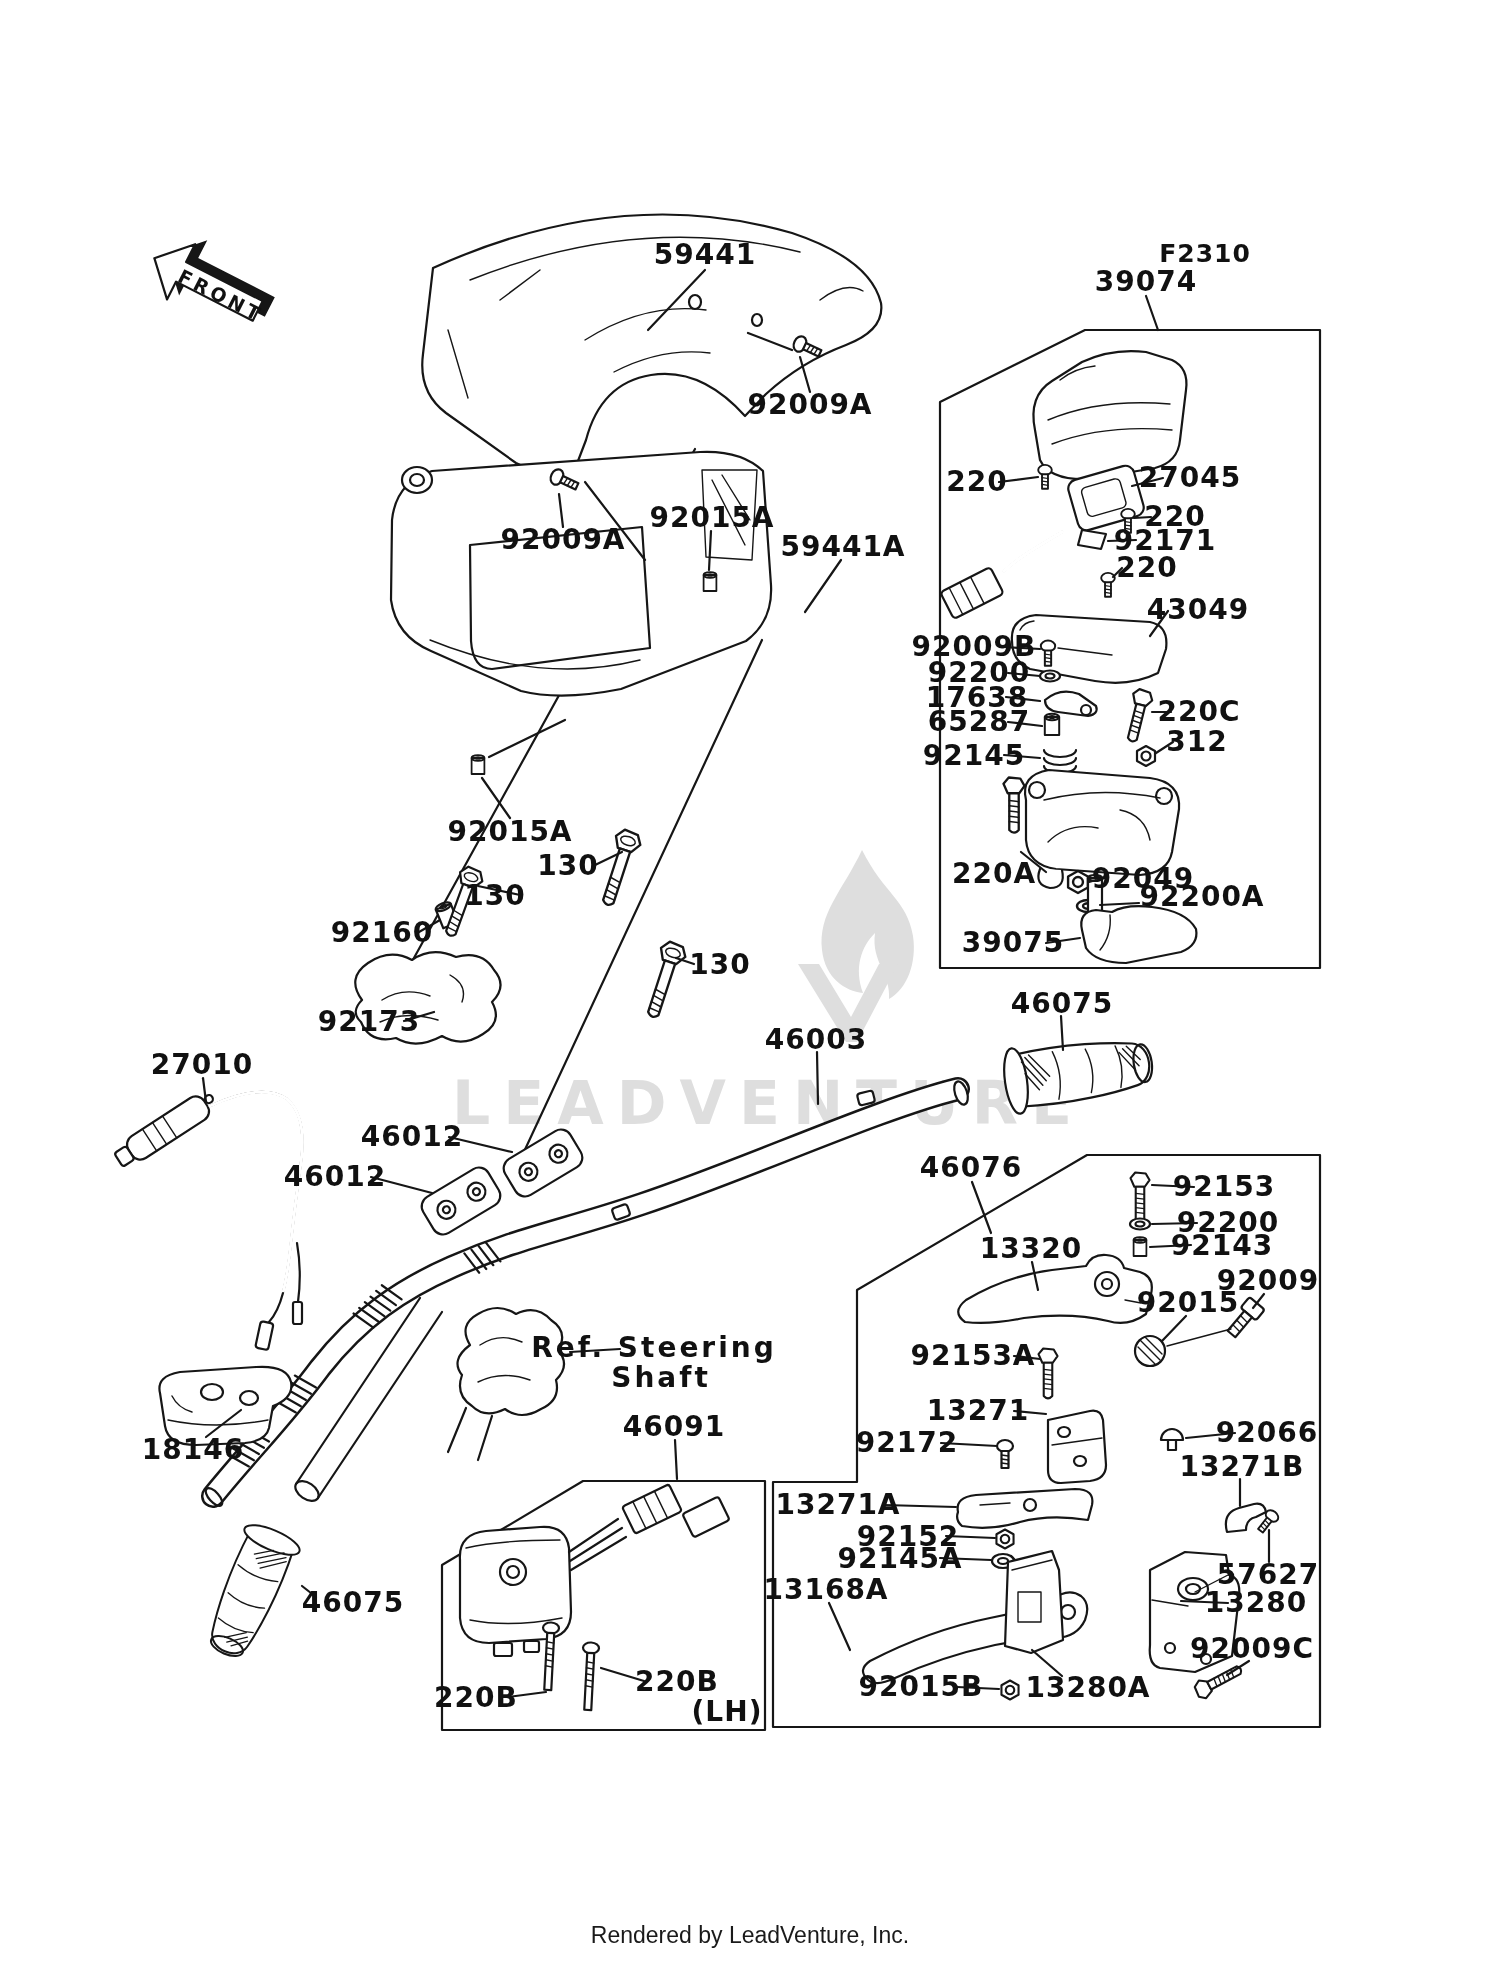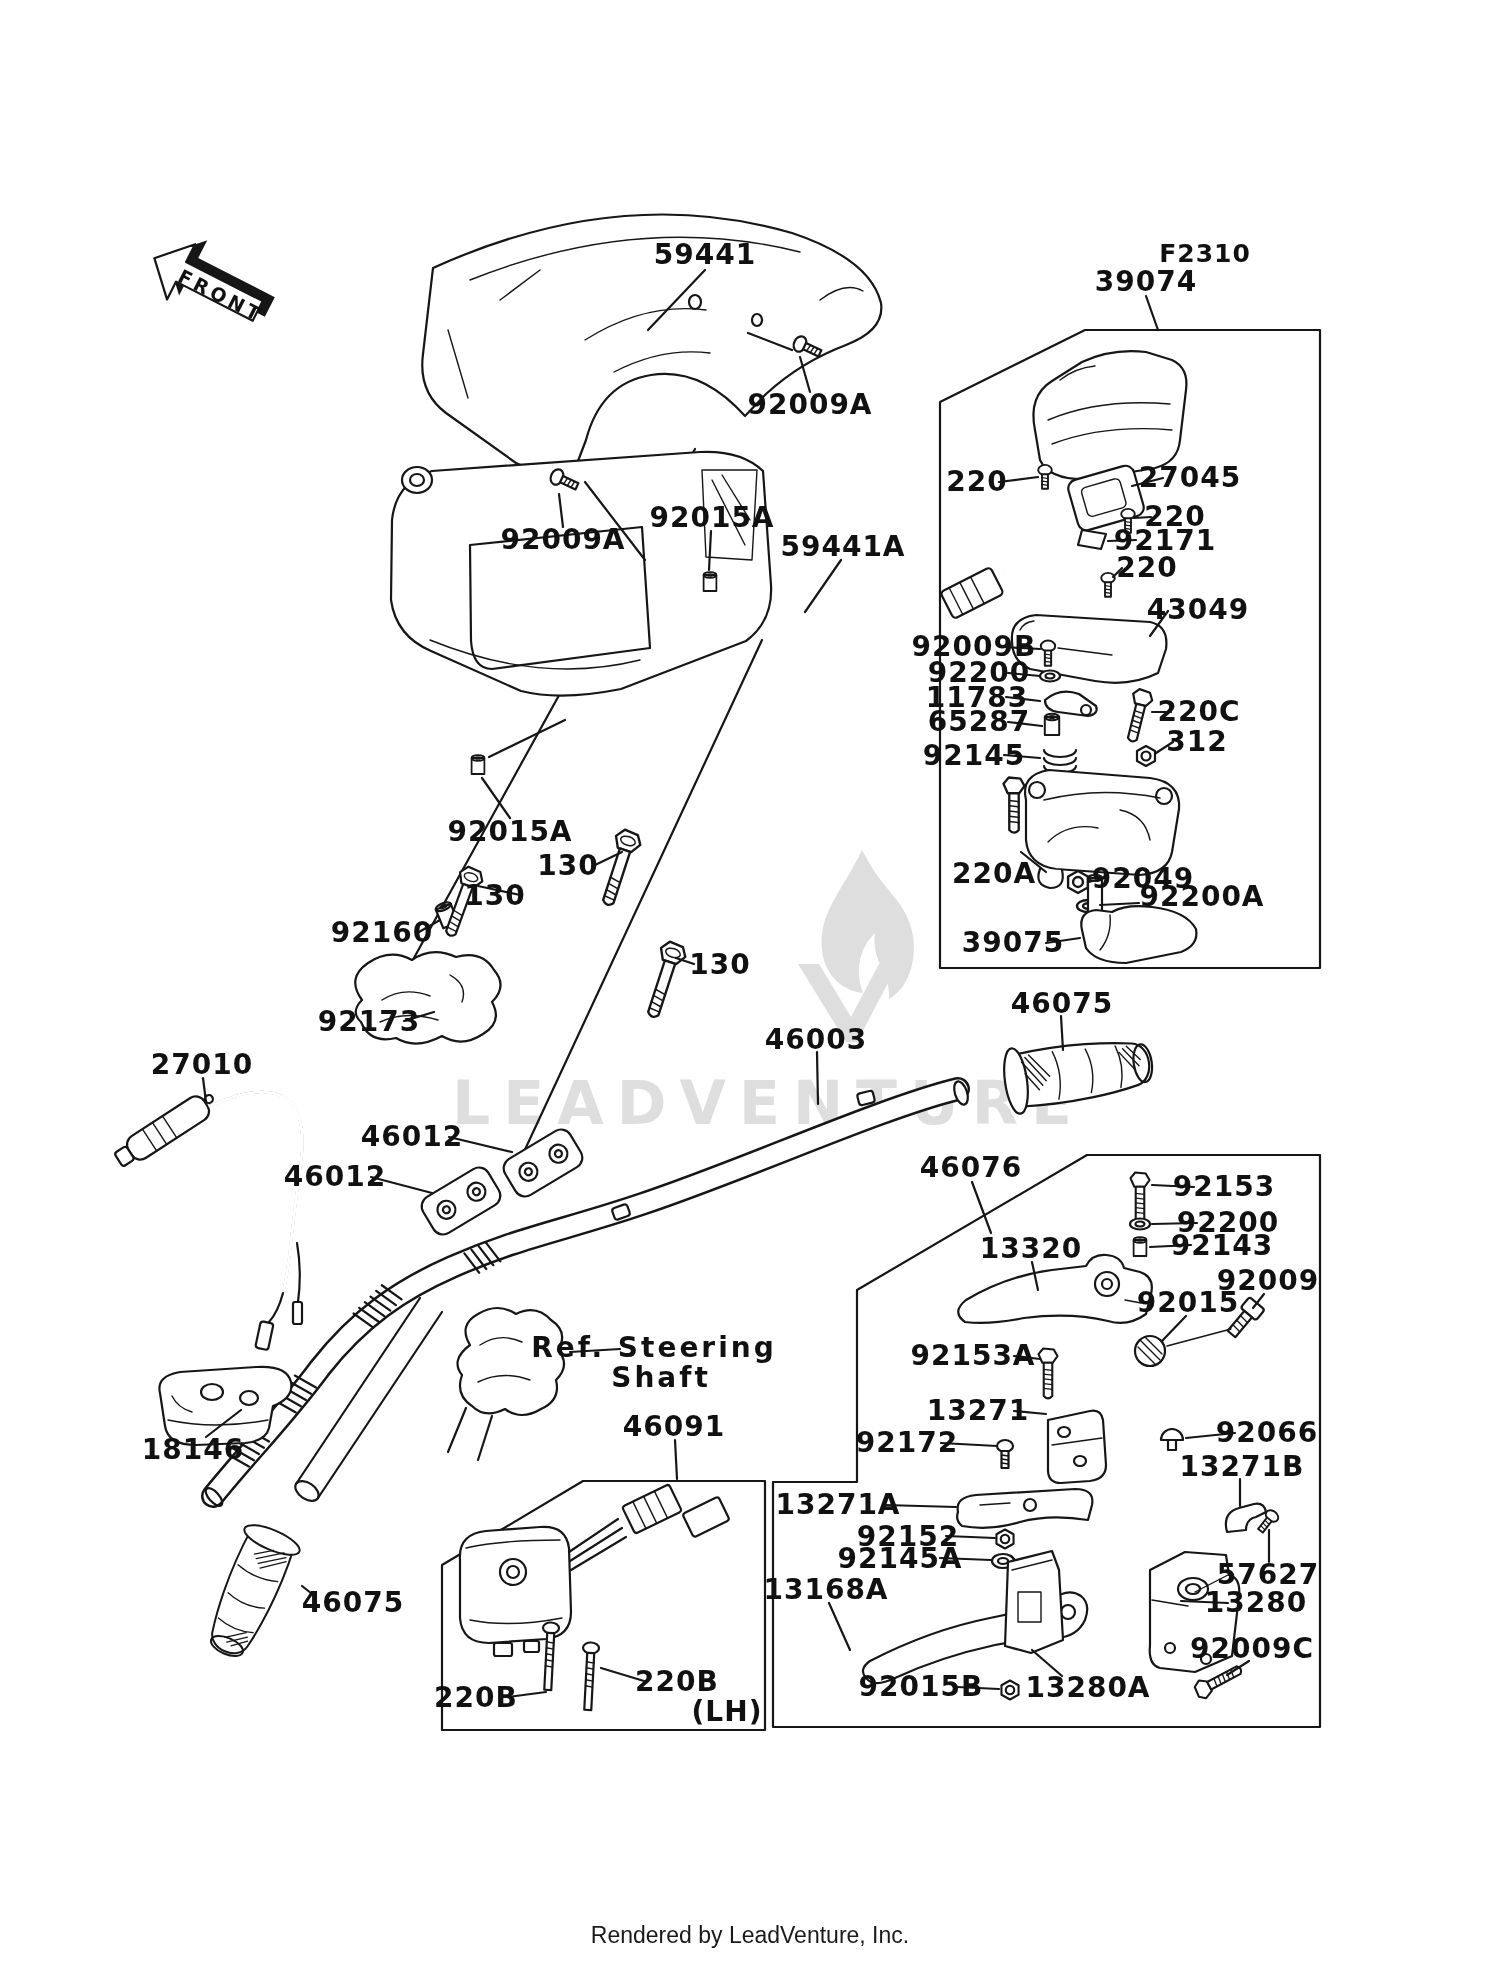--- a/index.html
+++ b/index.html
@@ -408,21 +408,21 @@
   <div class="lbl sm" style="left:1205px;top:253px">F2310</div>
   <div class="lbl" style="left:1146px;top:282px">39074</div>
   <div class="lbl" style="left:977px;top:482px">220</div>
   <div class="lbl" style="left:1190px;top:478px">27045</div>
   <div class="lbl" style="left:1175px;top:517px">220</div>
   <div class="lbl" style="left:1165px;top:541px">92171</div>
   <div class="lbl" style="left:1147px;top:568px">220</div>
   <div class="lbl" style="left:1198px;top:610px">43049</div>
   <div class="lbl" style="left:974px;top:647px">92009B</div>
   <div class="lbl" style="left:979px;top:673px">92200</div>
-  <div class="lbl" style="left:977px;top:698px">11783</div>
+  <div class="lbl" style="left:977px;top:698px">17638</div>
   <div class="lbl" style="left:979px;top:722px">65287</div>
   <div class="lbl" style="left:1199px;top:712px">220C</div>
   <div class="lbl" style="left:1197px;top:742px">312</div>
   <div class="lbl" style="left:974px;top:756px">92145</div>
   <div class="lbl" style="left:994px;top:874px">220A</div>
   <div class="lbl" style="left:1143px;top:879px">92049</div>
   <div class="lbl" style="left:1202px;top:897px">92200A</div>
   <div class="lbl" style="left:1013px;top:943px">39075</div>
   <div class="lbl" style="left:1062px;top:1004px">46075</div>
   <div class="lbl" style="left:816px;top:1040px">46003</div>

